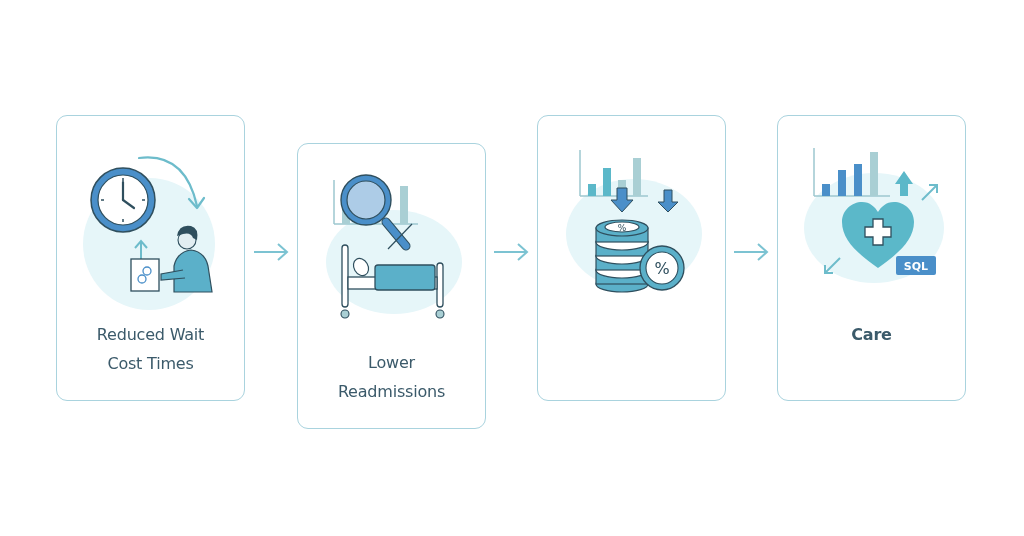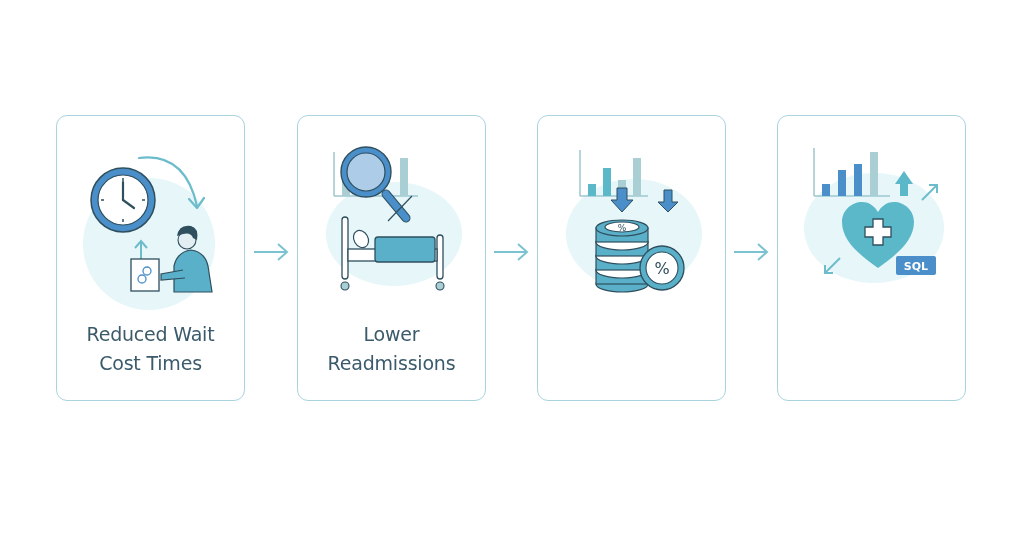--- a/index.html
+++ b/index.html
@@ -9,21 +9,21 @@
   }
   .flow { position: absolute; left: 0; top: 0; width: 1024px; height: 536px; }
   .card {
     position: absolute; top: 115px; width: 189px; height: 286px;
     border: 1.6px solid #a9d3de; border-radius: 11px; background: #ffffff;
     box-sizing: border-box;
   }
   .card svg.illus { position: absolute; left: 0; top: 0; width: 189px; height: 200px; }
   .card .label {
     position: absolute; left: 0; right: 0; top: 204px; text-align: center;
-    color: #3b5a6a; font-size: 19px; line-height: 29px; letter-spacing: -0.2px;
+    color: #3b5a6a; font-size: 16px; line-height: 29px; letter-spacing: -0.2px;
   }
   .label span { display: block; }
   .arrow { position: absolute; top: 240px; width: 40px; height: 24px; }
 </style>
 </head>
 <body>
 
 <div class="flow">
 
   <div class="card" style="left:56px;">
@@ -58,21 +58,21 @@
       <span>Reduced Wait</span>
       <span>Cost Times</span>
     </div>
   </div>
 
   <svg class="arrow" style="left:252px;" viewBox="0 0 40 24">
     <line x1="2" y1="12" x2="35" y2="12" stroke="#7cc3d2" stroke-width="2"></line>
     <path d="M26 4 L35 12 L26 20" fill="none" stroke="#7cc3d2" stroke-width="2"></path>
   </svg>
 
-  <div class="card" style="left:297px;">
+  <div class="card" style="left:297px;margin-top:28px;">
     <svg class="illus" viewBox="0 0 189 200">
       <ellipse cx="96" cy="118" rx="68" ry="52" fill="#e6f6f9"></ellipse>
 
       <line x1="36" y1="36" x2="36" y2="80" stroke="#9cc7cf" stroke-width="1.5"></line>
       <line x1="36" y1="80" x2="120" y2="80" stroke="#9cc7cf" stroke-width="1.5"></line>
       <rect x="44" y="64" width="8" height="16" fill="#a9cfd4"></rect>
       <rect x="56" y="56" width="8" height="24" fill="#a9cfd4"></rect>
       <rect x="71" y="48" width="8" height="32" fill="#a9cfd4"></rect>
       <rect x="102" y="42" width="8" height="38" fill="#a9cfd4"></rect>
 
@@ -158,16 +158,17 @@
       <line x1="62" y1="142" x2="47" y2="157" stroke="#6dbccb" stroke-width="2"></line>
       <path d="M47 149 L47 157 L55 157" fill="none" stroke="#6dbccb" stroke-width="2"></path>
 
       <path d="M100 152 C80 138 64 124 64 106 C64 94 74 86 84 86 C92 86 97 91 100 96 C103 91 108 86 116 86 C126 86 136 94 136 106 C136 124 120 138 100 152 Z" fill="#5bb8c9"></path>
       <path d="M95 103 L105 103 L105 111 L113 111 L113 121 L105 121 L105 129 L95 129 L95 121 L87 121 L87 111 L95 111 Z" fill="#ffffff" stroke="#2f4f5e" stroke-width="1.3"></path>
 
       <rect x="118" y="140" width="40" height="19" rx="2" fill="#4a8fc9"></rect>
       <text x="138" y="154" text-anchor="middle" font-size="11" fill="#ffffff" font-family="DejaVu Sans, sans-serif">SQL</text>
     </svg>
     <div class="label">
+      <span>Care</span>
     </div>
   </div>
 
 </div>
 
 </body></html>

